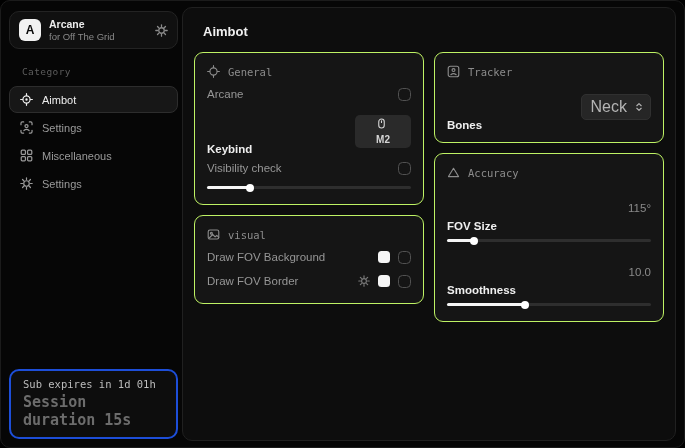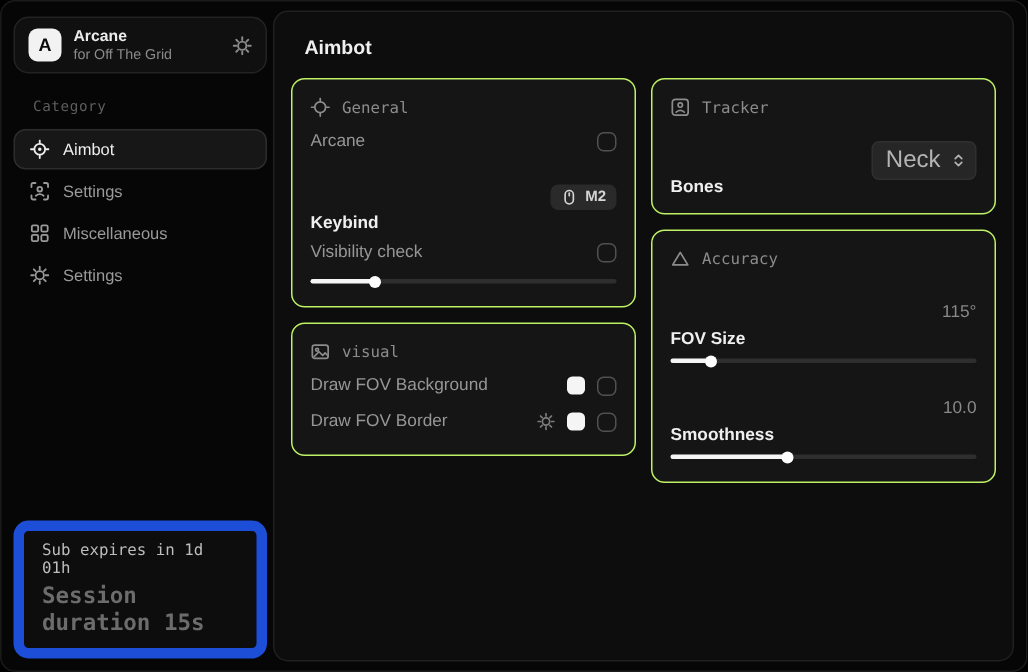--- a/index.html
+++ b/index.html
@@ -23,21 +23,21 @@
   .category{ margin:17px 4px 9px 13px; font-family:"DejaVu Sans Mono","Liberation Mono",monospace;
              font-size:9.5px; color:#5d5d5d; letter-spacing:.4px; }
   .nav{ display:flex; flex-direction:column; gap:1px; }
   .nav-item{ display:flex; align-items:center; gap:9px; height:27px; padding:0 10px;
              border:1px solid transparent; border-radius:8px; color:#9a9a9a;
              font-size:11px; cursor:pointer; }
   .nav-item.active{ background:#171717; border-color:#2d2d2d; color:#ededed; }
   .nav-item svg{ flex:0 0 auto; }
 
   .sub-card{ position:absolute; left:0; right:0; bottom:0; padding:7px 12px 8px;
-             background:#0d0d0d; border:7px solid #1d4ed8; border-radius:10px; }
+             background:#0d0d0d; border:2px solid #1d4ed8; border-radius:10px; }
   .sub-line1{ font-family:"DejaVu Sans Mono","Liberation Mono",monospace;
               font-size:10.5px; color:#bdbdbd; }
   .sub-line2{ font-family:"DejaVu Sans Mono","Liberation Mono",monospace;
               font-size:15px; color:#6c6c6c; margin-top:3px; font-weight:bold; }
 
   
   .panel{ position:absolute; left:181px; right:8px; top:6px; bottom:6px;
           background:#0d0d0d; border:1px solid #202020; border-radius:10px;
           padding:10px 11px; overflow:hidden; }
   .page-title{ font-size:13px; font-weight:bold; color:#f0f0f0; margin:6px 0 13px 9px; }
@@ -52,22 +52,22 @@
   .row{ display:flex; align-items:center; justify-content:space-between;
         min-height:22px; margin-top:2px; }
   .lbl{ font-size:11.5px; color:#969696; }
   .lbl.strong{ color:#efefef; font-weight:bold;margin-top:36px; }
   .val{ font-size:11.5px; color:#8a8a8a; }
   .ctrls{ display:flex; align-items:center; gap:8px; }
 
   .checkbox{ width:13px; height:13px; border:1.5px solid #515151; border-radius:4.5px;
              background:transparent; cursor:pointer; }
   .swatch{ width:12px; height:12px; background:#f5f5f5; border-radius:3.5px; cursor:pointer; }
-  .badge{ display:flex; align-items:center; gap:5px; background:#2a2a2a; color:#d6d6d6;
-          border-radius:5px; padding:3px 7px; font-size:10px; font-weight:bold; cursor:pointer; }
+  .badge{ display:flex; align-items:flex-start; gap:5px; background:#2a2a2a; color:#d6d6d6;
+          border-radius:5px; padding:3px 21px; font-size:10px; font-weight:bold; cursor:pointer;flex-direction:column; }
   .select{ display:flex; align-items:center; gap:7px; background:#262626; color:#b4b4b4;
            border-radius:5px; padding:3px 6px 3px 9px; font-size:16px; border:1px solid #303030;
            cursor:pointer; }
 
   .slider{ position:relative; height:3px; background:#2e2e2e; border-radius:2px;
            margin:7px 0 4px; cursor:pointer; }
   .slider-fill{ position:relative; height:3px; background:#f5f5f5; border-radius:2px; width:0%; }
   .slider-thumb{ position:absolute; right:-4px; top:-2.5px; width:8px; height:8px;
                  background:#ffffff; border-radius:50%; }
 

